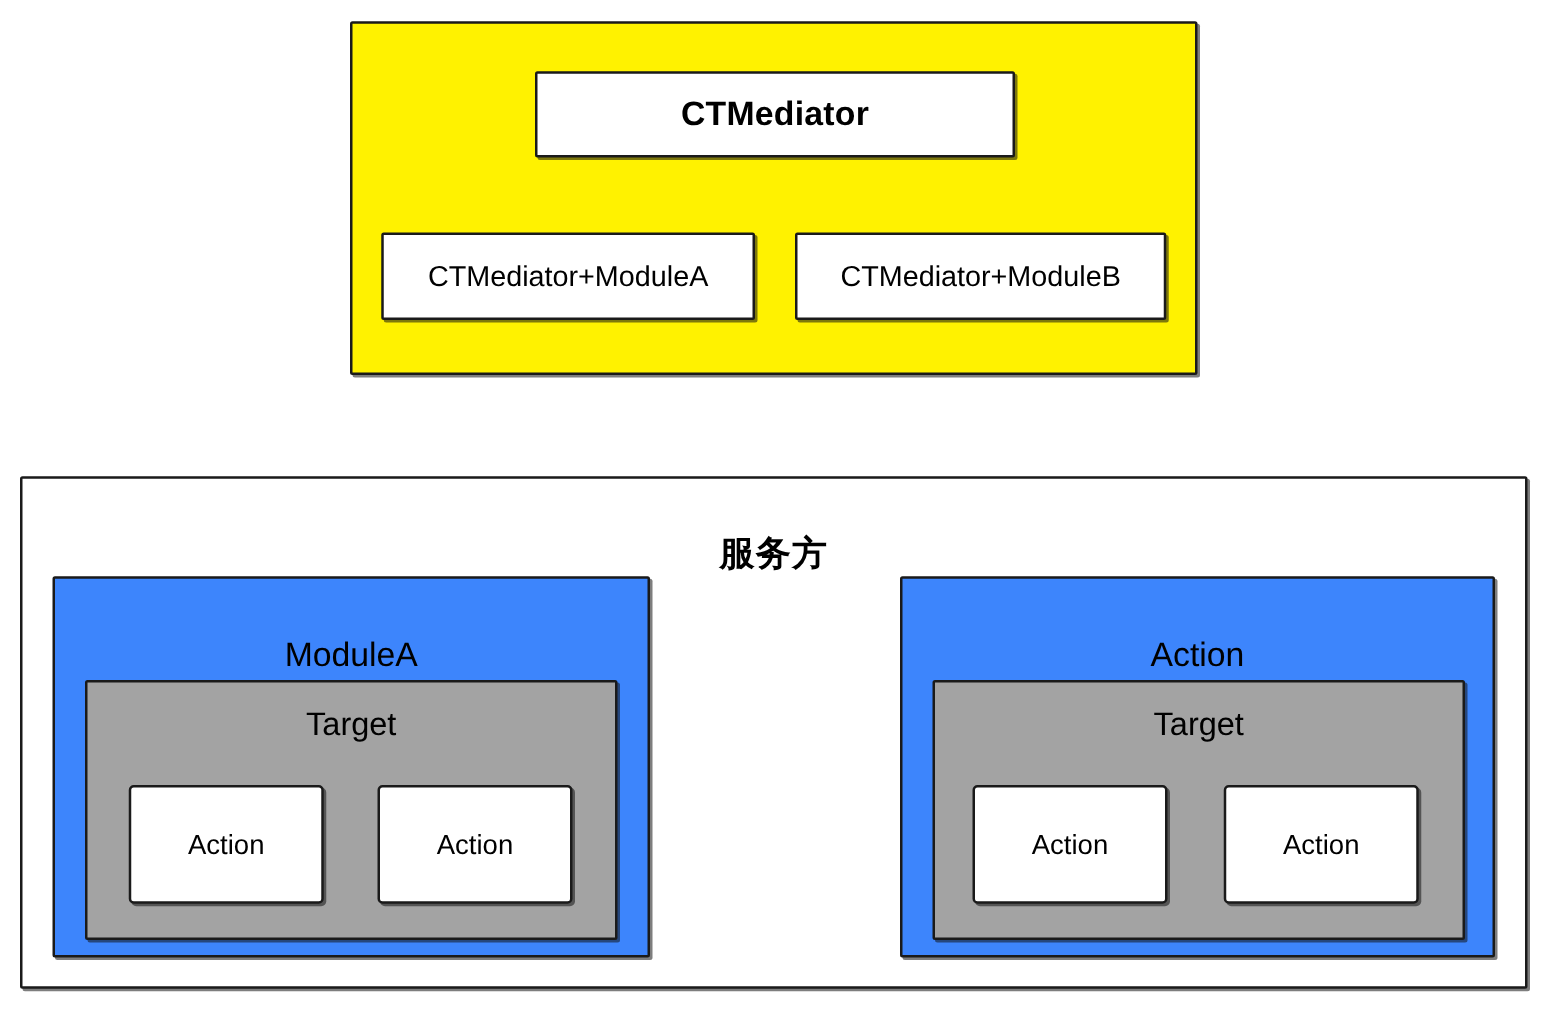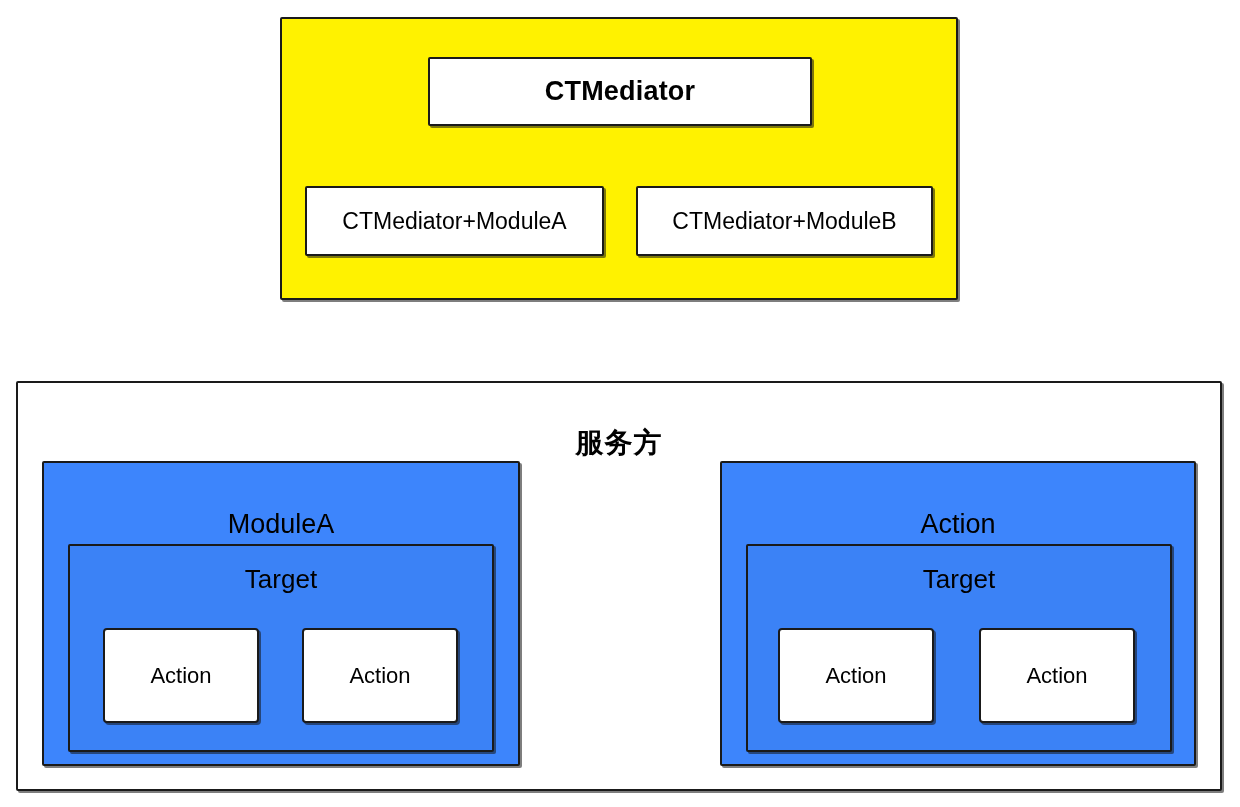--- a/index.html
+++ b/index.html
@@ -115,21 +115,21 @@
     right: 0;
     text-align: center;
     font-size: 27px;
     font-weight: normal;
     line-height: 1;
     margin-top: 20px;
   }
 
   
   .target {
-    background: #3b82f6;
+    background: #a3a3a3;
     display: block;
     border-radius: 2px;
     padding-left: 32px;
   }
   .target-a { left: 68px;  top: 544px; width: 426px; height: 208px; }
   .target-b { left: 746px; top: 544px; width: 426px; height: 208px; }
 
   .target-label {
     position: absolute;
     top: 20px;

